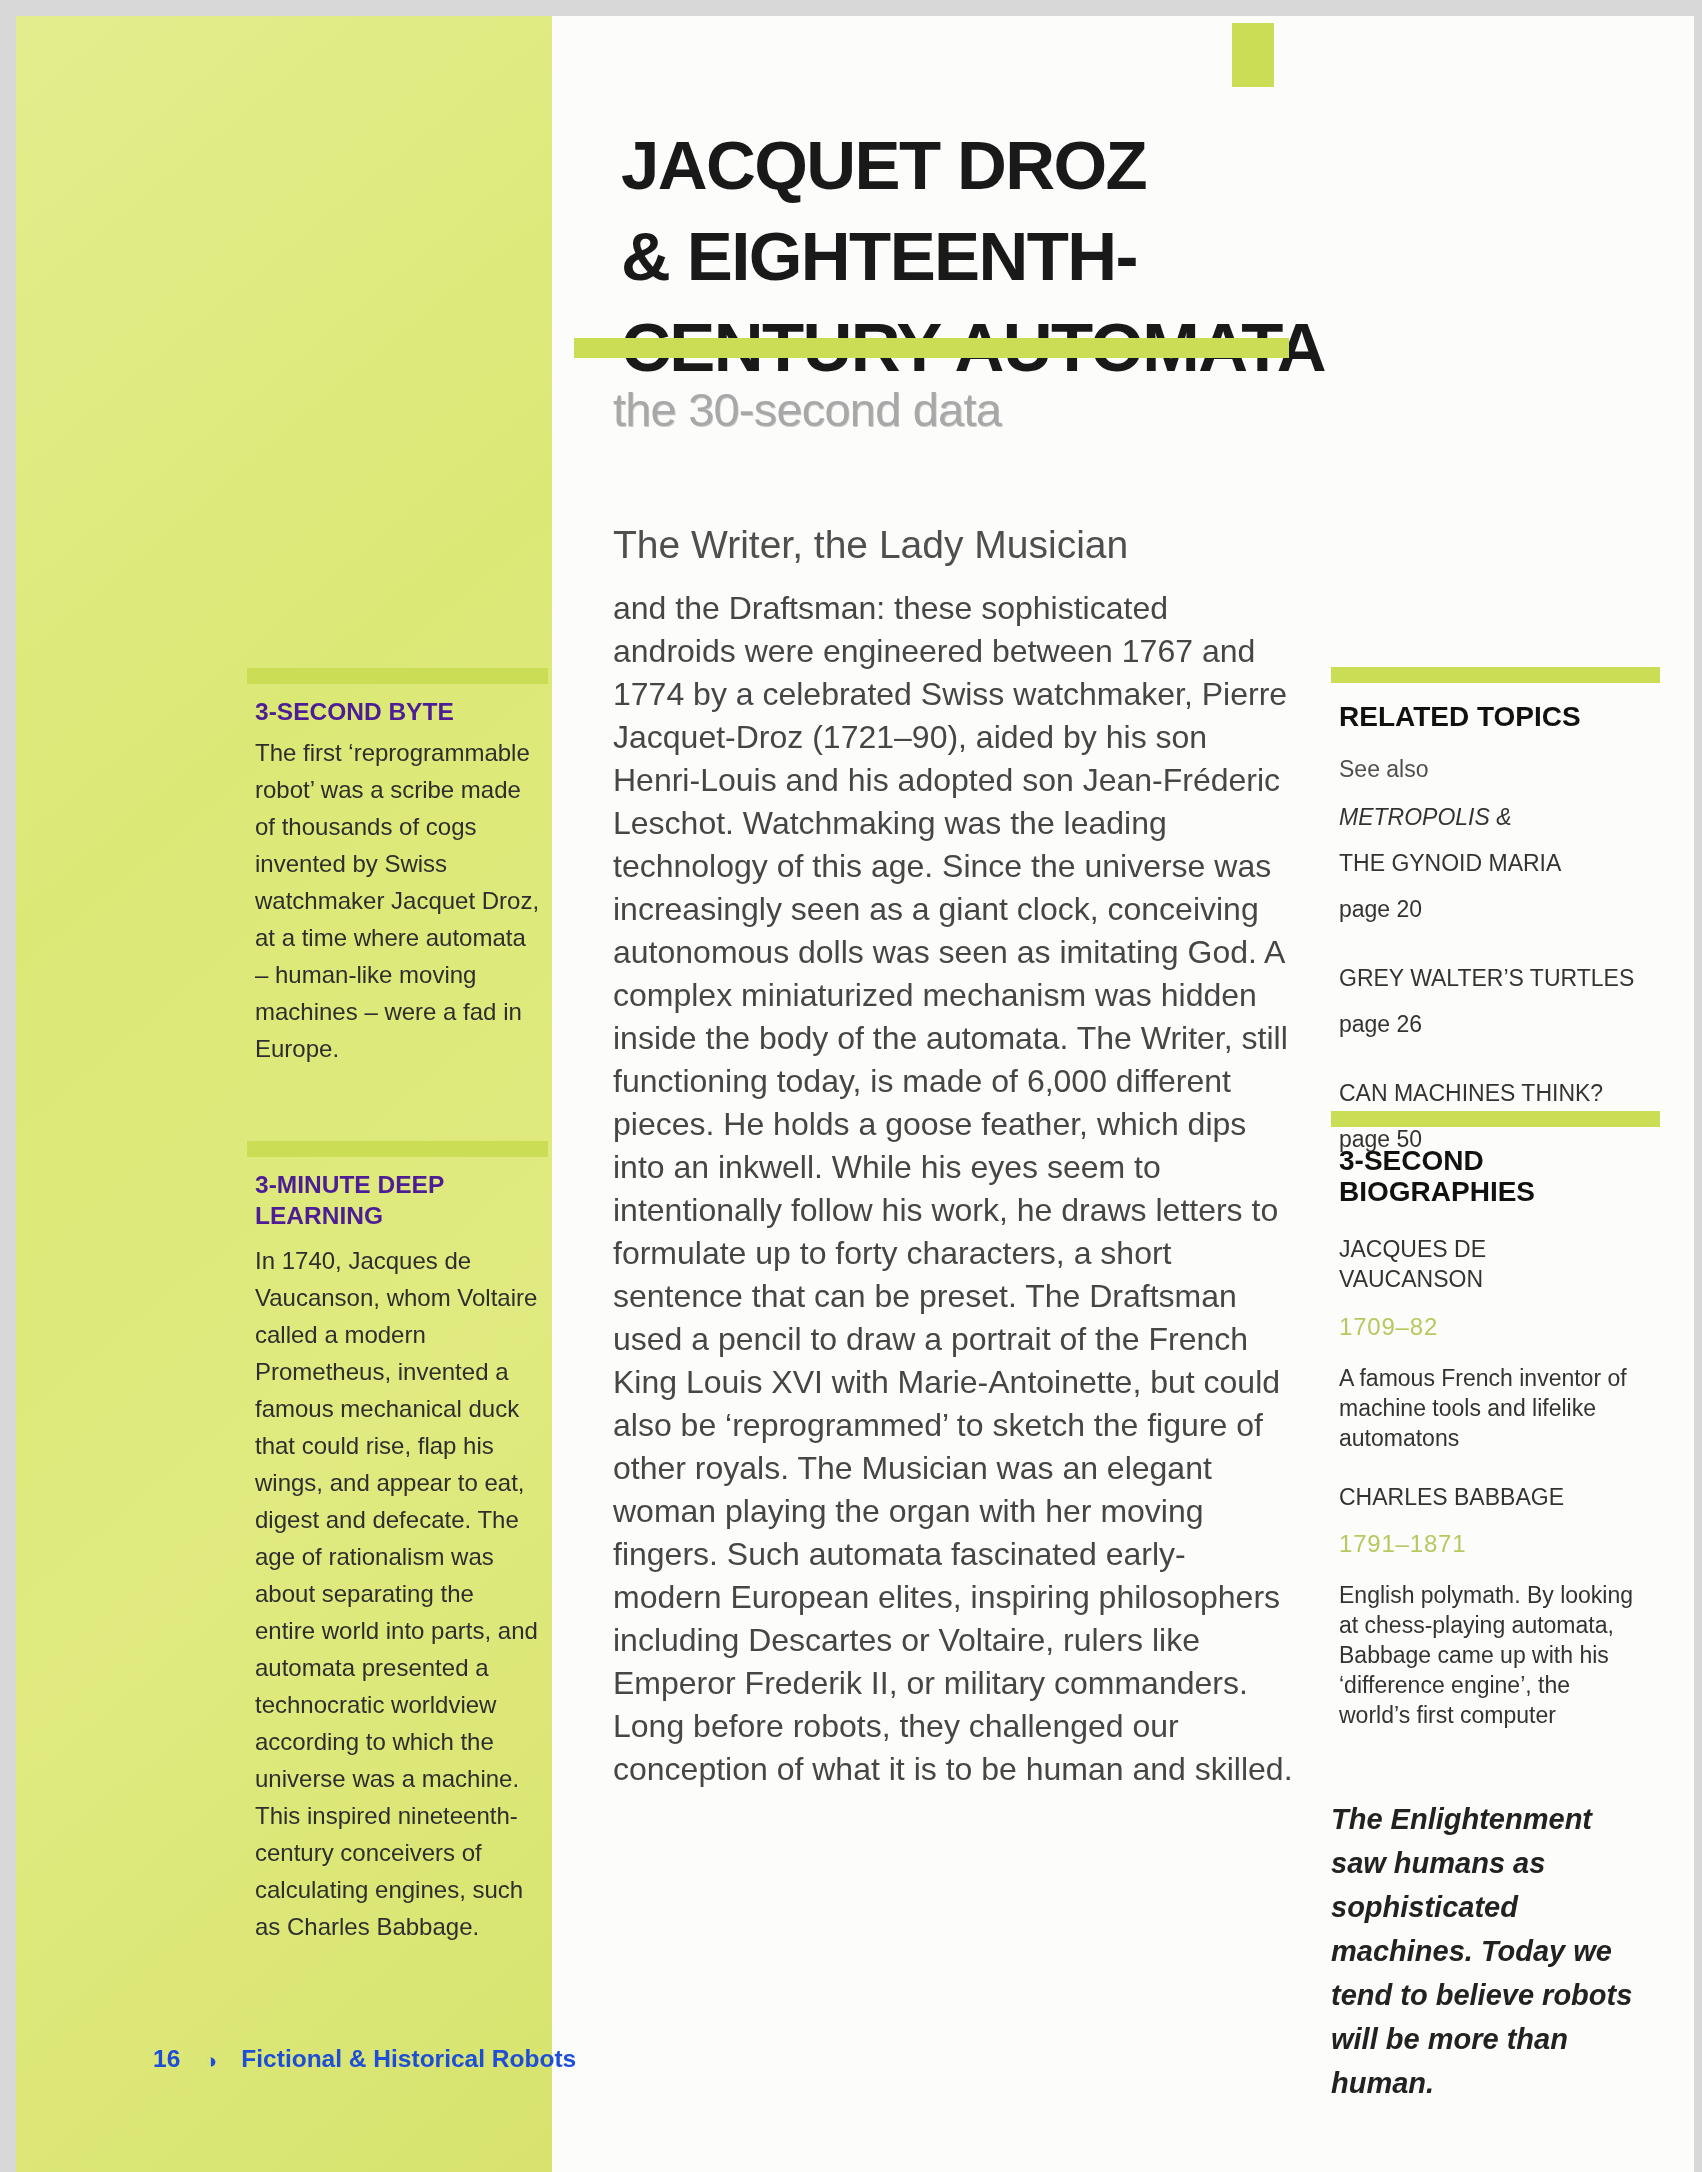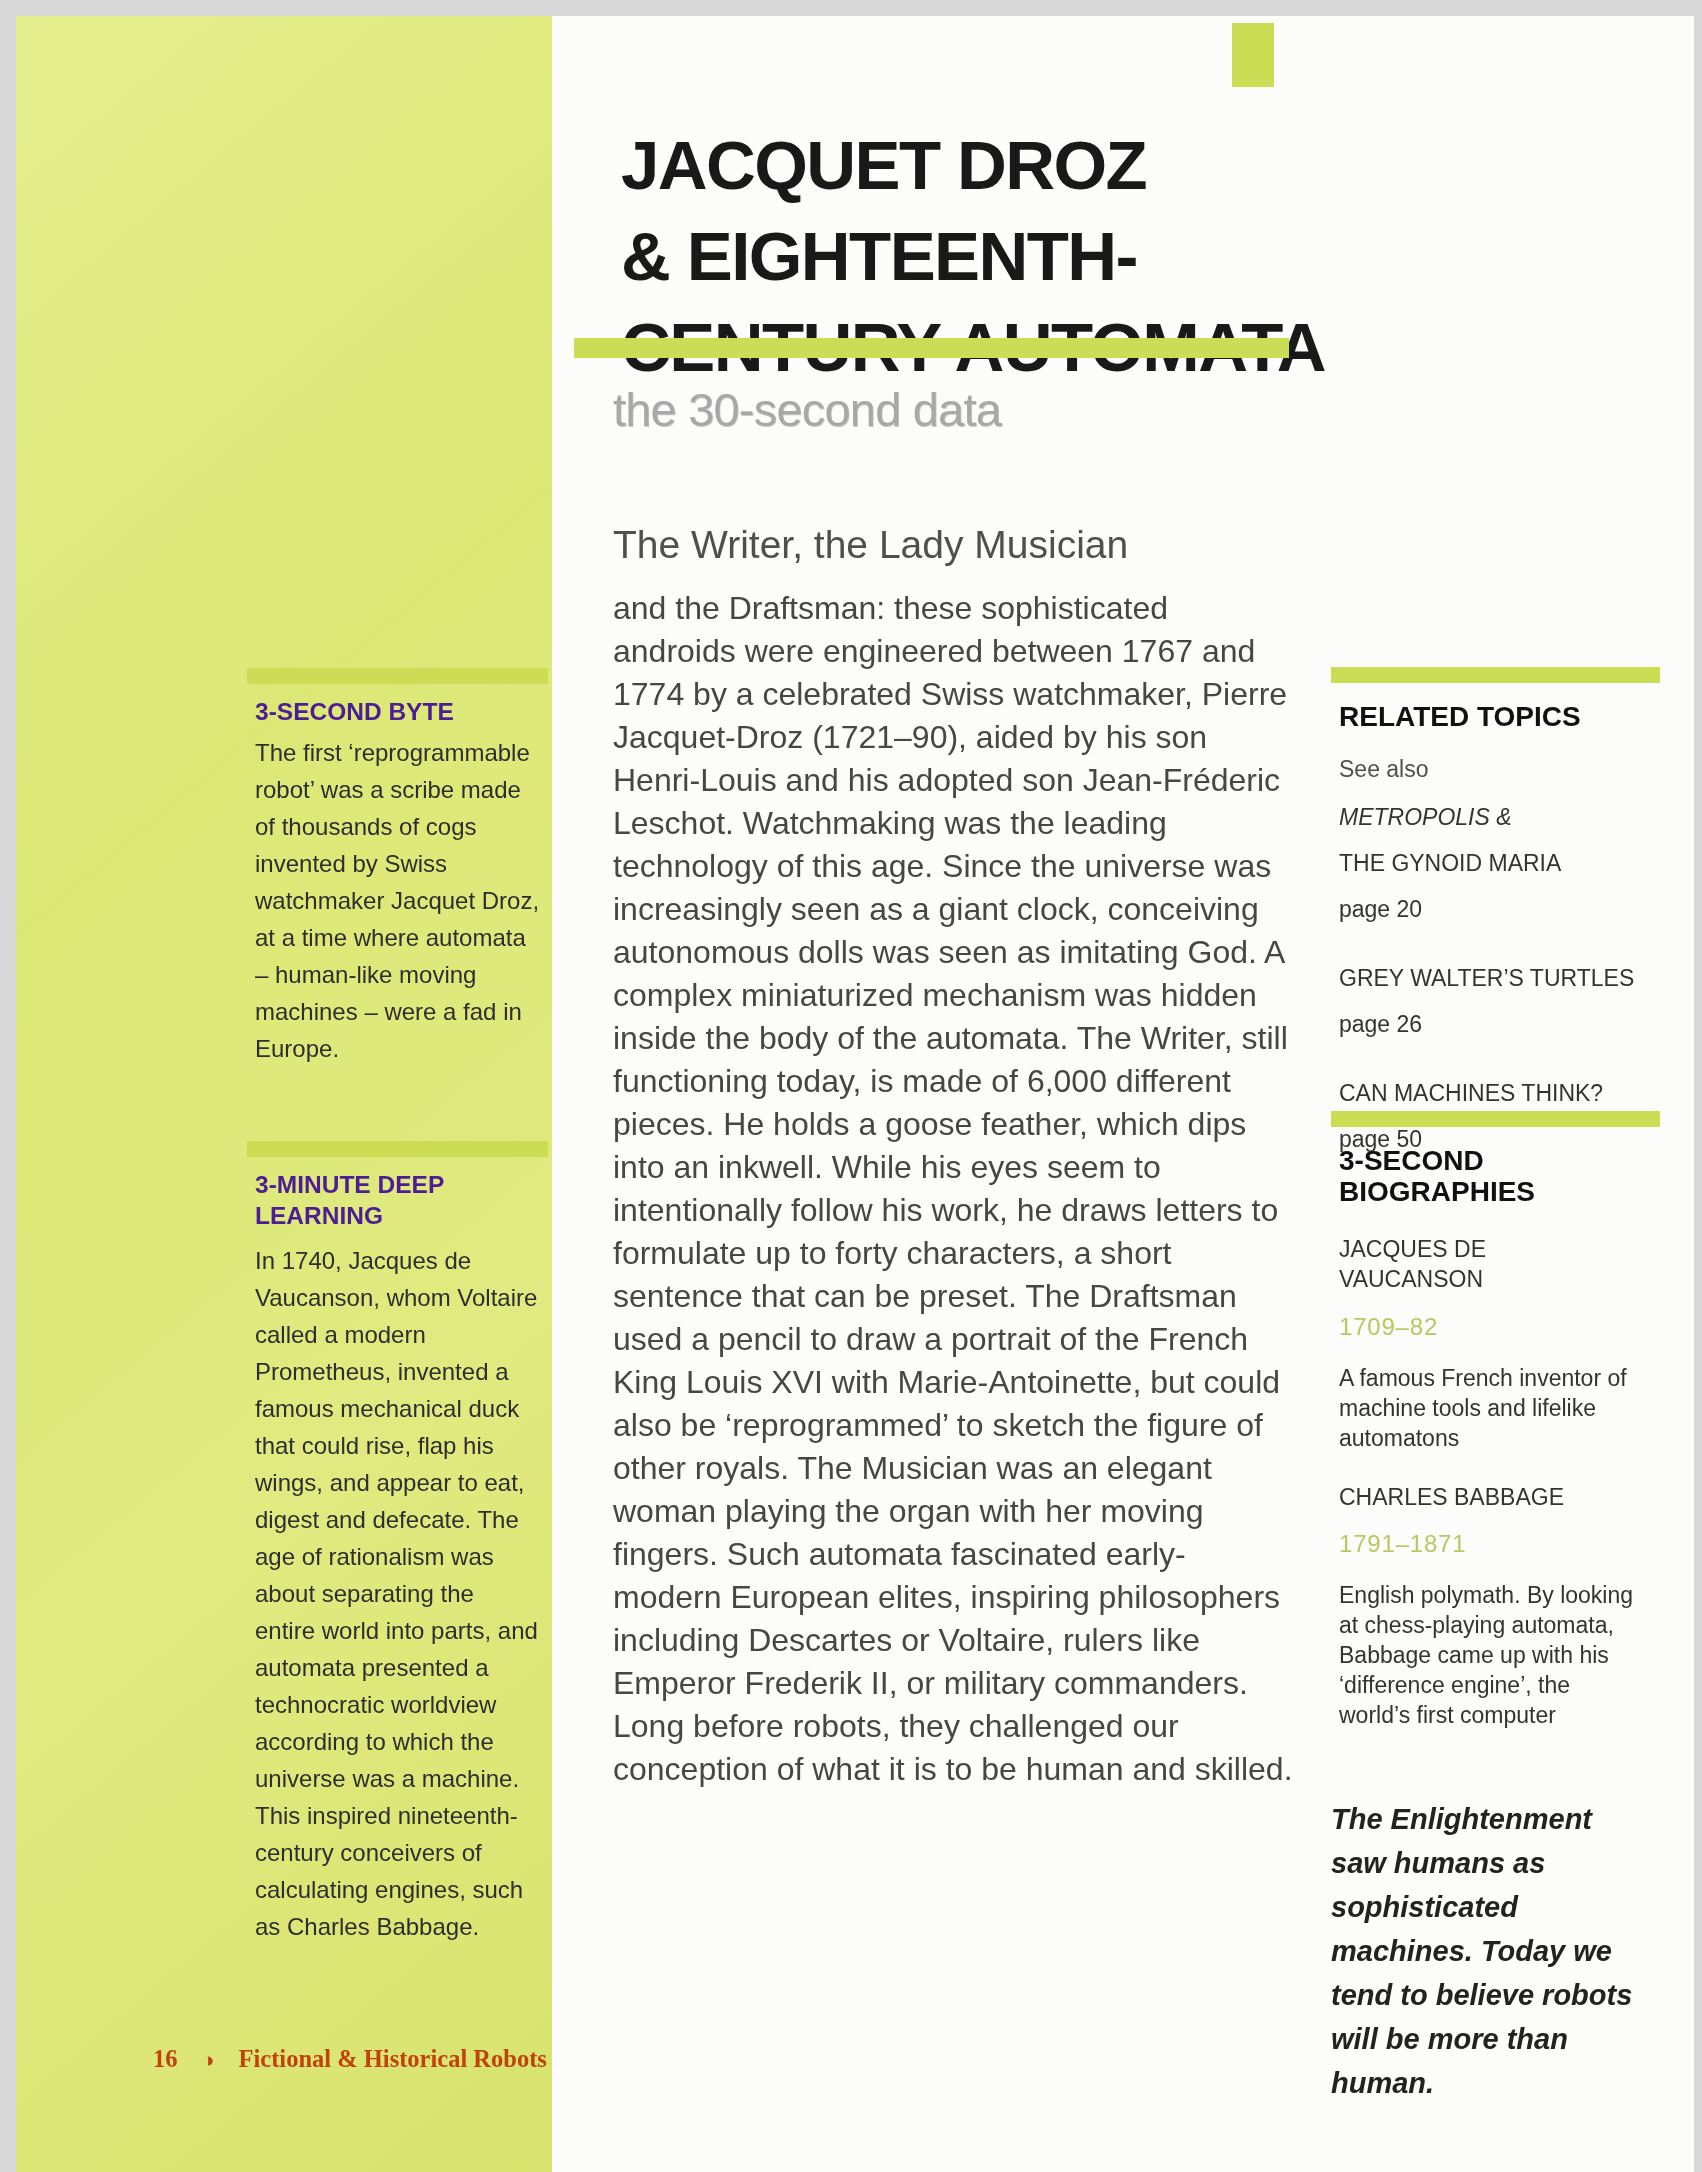--- a/index.html
+++ b/index.html
@@ -66,22 +66,22 @@
   .h-byte{top:672px;}
   .h-deep{top:1145px;}
   .side-body{
     position:absolute;left:231px;width:301px;
     font-size:24px;line-height:37px;color:#2e2e2e;
   }
   .b-byte{top:710px;}
   .b-deep{top:1218px;}
   .footer{
     position:absolute;left:121px;top:2013px;
-    font-size:24.5px;font-weight:700;color:#c2410c;
-    display:flex;align-items:flex-end;gap:8.2px;font-family:Liberation Serif, serif;
+    font-size:24.5px;font-weight:700;color:#1d4ed8;
+    display:flex;align-items:flex-end;gap:8.2px;
   }
   .footer .half-circle{font-size:21px;font-weight:400;}
   
   .rcol{position:absolute;left:1307px;width:329px;font-size:23px;line-height:30px;color:#333;}
   .rcol .rule{width:329px;height:13px;background:var(--bar-green);margin-bottom:9.8px;}
   .rcol h3{font-size:28px;line-height:31px;font-weight:700;color:#111;margin-bottom:6.5px;}
   .related{top:643px;}
   .see-also{color:#4f4f4f;margin-bottom:1.6px;}
   .ref-italic{font-style:italic;}
   .ref-page{margin-bottom:23px;}

